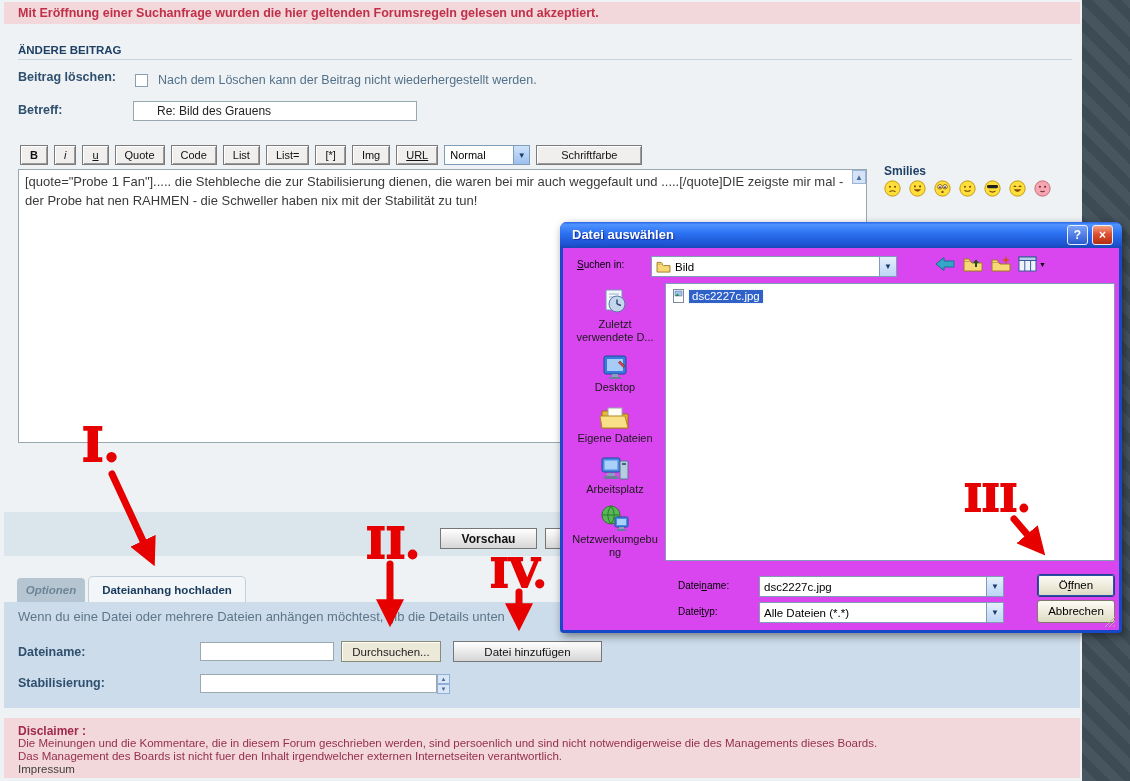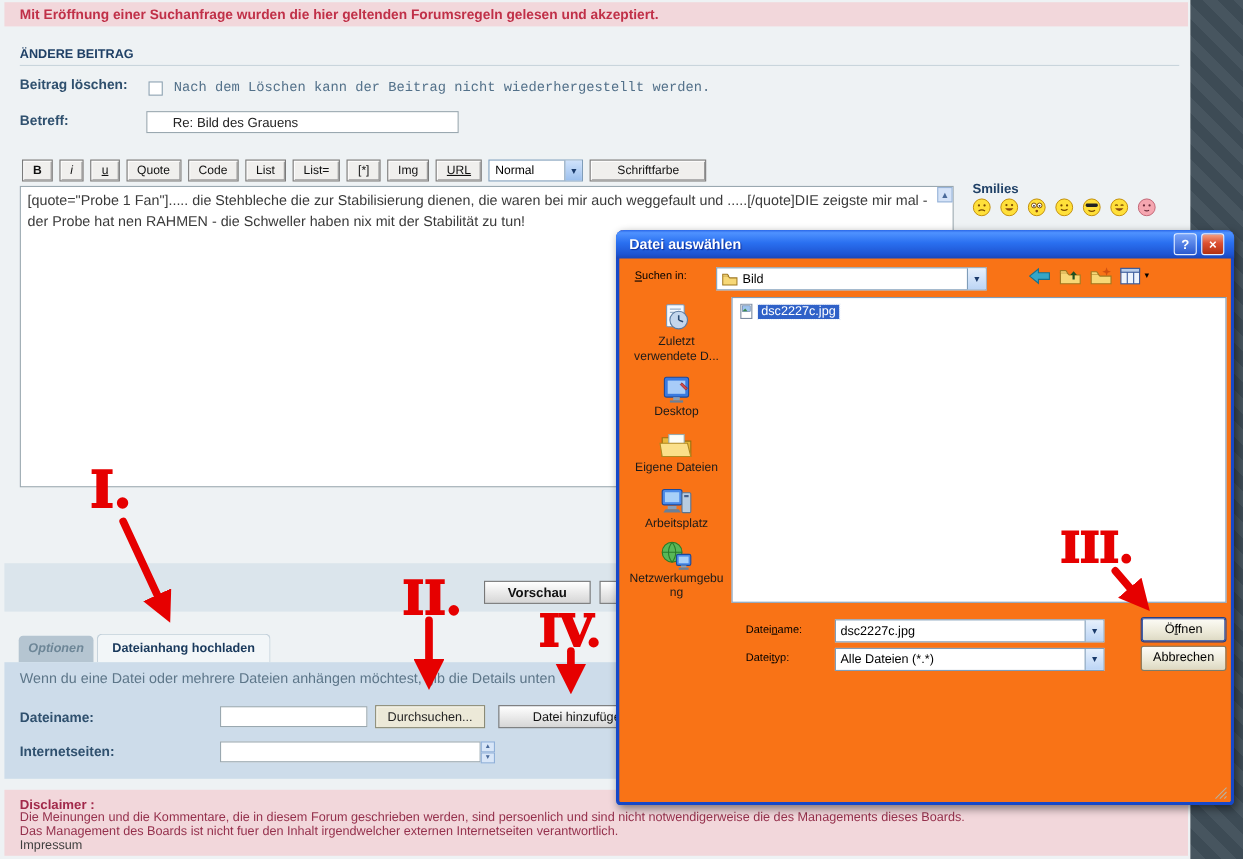--- a/index.html
+++ b/index.html
@@ -12,21 +12,21 @@
 
   .content { position:absolute; left:0; top:0; width:1082px; height:781px; background:#eef2f4; }
 
   .banner { position:absolute; left:4px; top:2px; width:1076px; height:22px; background:#f2d7db;
     color:#c03048; font-weight:bold; font-size:12.5px; line-height:22px; padding-left:14px; }
 
   .section-head { position:absolute; left:18px; top:44px; font-size:11.5px; font-weight:bold; color:#1f4066; }
   .rule { position:absolute; left:18px; top:59px; width:1054px; height:1px; background:#c9d5dc; }
 
   .flabel { position:absolute; font-size:12.5px; font-weight:bold; color:#2f506e; }
-  .note { position:absolute; font-size:12.5px; color:#53718a;font-family:Liberation Mono, monospace; }
+  .note { position:absolute; font-size:12.5px; color:#53718a; }
   .checkbox { position:absolute; left:135px; top:74px; width:13px; height:13px; background:#fff; border:1px solid #8aa0b0; }
   .txt-input { position:absolute; background:#fff; border:1px solid #9aa8b0; font-size:12px; color:#222; padding:2px 23px; font-family:"Liberation Sans",sans-serif; }
 
   
   .toolbar { position:absolute; left:20px; top:145px; display:flex; gap:6px; align-items:center; }
   .tbtn { height:20px; padding:1px 9px; font-size:11px; background:#f0efed; border:1px solid #7b7b7b;
     box-shadow:inset 1px 1px 0 #ffffff, inset -1px -1px 0 #9a9a9a; color:#111; display:inline-flex; align-items:center; }
   .tbtn.bold { font-weight:bold; } .tbtn.italic { font-style:italic; } .tbtn.underline { text-decoration:underline; }
   .fake-select { height:20px; width:86px; background:#fff; border:1px solid #7f9db9; display:inline-flex; align-items:center; justify-content:space-between; font-size:11px; padding-left:5px; }
   .fake-select .arrow { width:16px; height:18px; background:linear-gradient(180deg,#cfe2fb,#9cc0ee); border-left:1px solid #7f9db9; color:#1a3a6a; font-size:8px; display:flex; align-items:center; justify-content:center; }
@@ -52,22 +52,22 @@
   .beige-btn { background:#ece9d8; border:1px solid #8a8a76; box-shadow:inset 1px 1px 0 #fffef6; font-size:11.5px; color:#222; }
   .spinner { position:absolute; left:437px; top:674px; width:13px; height:19px; display:flex; flex-direction:column; }
   .spinner div { flex:1; background:#d8e6f8; border:1px solid #90b0d8; color:#4a6a9a; font-size:6px; line-height:8px; text-align:center; }
 
   .disclaimer { position:absolute; left:4px; top:718px; width:1076px; height:60px; background:#f2d7db; }
   .disc-title { position:absolute; left:18px; top:724px; font-size:12px; font-weight:bold; color:#a1294a; }
   .disc-line { position:absolute; left:18px; font-size:11.5px; color:#95304c; }
   .disc-link { position:absolute; left:18px; top:763px; font-size:11.5px; color:#3f3f3f; }
 
   
-  .xp-dialog { position:absolute; left:560px; top:209px; width:562px; height:523px; z-index:10;
-    background:#f97316; border:3px solid #1648c8; border-top:none; border-radius:7px 7px 4px 4px;
+  .xp-dialog { position:absolute; left:560px; top:222px; width:562px; height:411px; z-index:10;
+    background:#d946ef; border:3px solid #1648c8; border-top:none; border-radius:7px 7px 4px 4px;
     box-shadow:2px 3px 8px rgba(0,0,0,.45); }
   .titlebar { position:absolute; left:-3px; top:0; width:562px; height:26px; border-radius:7px 7px 0 0;
     background:linear-gradient(180deg,#2a66e8 0%,#4f92ff 10%,#2a70f0 45%,#1e54d2 85%,#1a46b8 100%);
     color:#fff; font-weight:bold; font-size:13px; line-height:26px; padding-left:12px; text-shadow:1px 1px 1px #10309a; }
   .tb-btn { position:absolute; top:3px; width:21px; height:20px; border:1px solid #e8f0ff; border-radius:3px;
     color:#fff; font-weight:bold; font-size:12px; text-align:center; line-height:18px; }
   .help-btn { right:31px; background:linear-gradient(180deg,#7aa4f8,#2a5ad0); }
   .close-btn { right:6px; background:linear-gradient(180deg,#f3a183,#dd5031 45%,#b23010); }
   .dlg-label { position:absolute; font-size:10px; color:#000; }
   .dlg-label u, .xp-btn u { text-decoration:underline; }
@@ -184,21 +184,21 @@
   <div class="tab tab-active">Dateianhang hochladen</div>
 
   <div class="upload-section"></div>
   <div class="upload-intro">Wenn du eine Datei oder mehrere Dateien anhängen möchtest, gib die Details unten</div>
 
   <div class="flabel" style="left:18px;top:645px;">Dateiname:</div>
   <input class="txt-input" style="left: 200px; top: 642px; width: 134px; height: 19px;">
   <button class="beige-btn" style="position:absolute;left:341px;top:641px;width:100px;height:21px;">Durchsuchen...</button>
   <button class="gbtn" style="position:absolute;left:453px;top:641px;width:149px;height:21px;font-weight:normal;font-size:11.5px;">Datei hinzufügen</button>
 
-  <div class="flabel" style="left:18px;top:676px;">Internetseiten:</div>
+  <div class="flabel" style="left:18px;top:676px;">Stabilisierung:</div>
   <input class="txt-input" style="left: 200px; top: 674px; width: 237px; height: 19px;">
   <div class="spinner">
       <div>▲</div>
       <div>▼</div>
     </div>
 
   <div class="disclaimer"></div>
   <div class="disc-title">Disclaimer :</div>
   <div class="disc-line" style="top:737px;">Die Meinungen und die Kommentare, die in diesem Forum geschrieben werden, sind persoenlich und sind nicht notwendigerweise die des Managements dieses Boards.</div>
   <div class="disc-line" style="top:750px;text-align:right;">Das Management des Boards ist nicht fuer den Inhalt irgendwelcher externen Internetseiten verantwortlich.</div>

